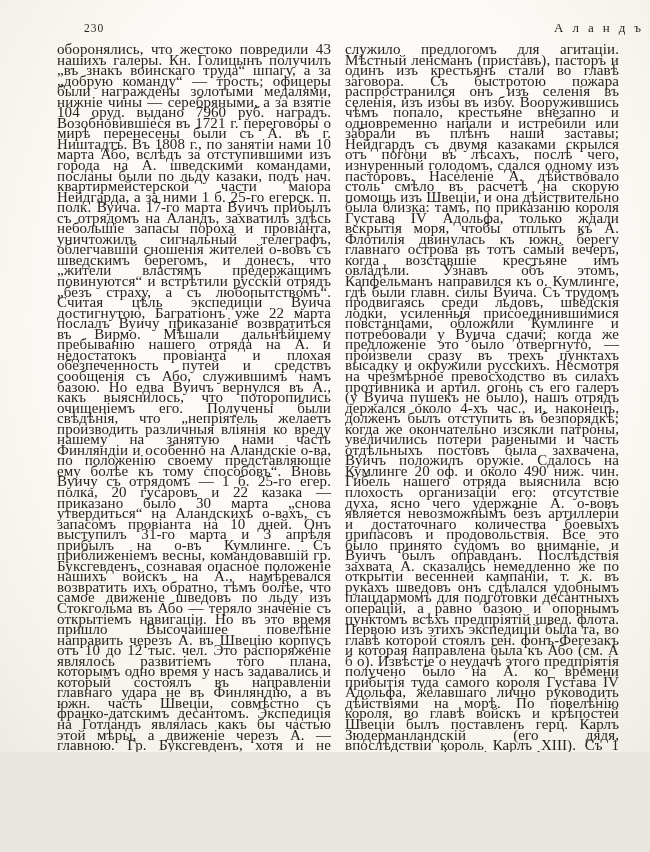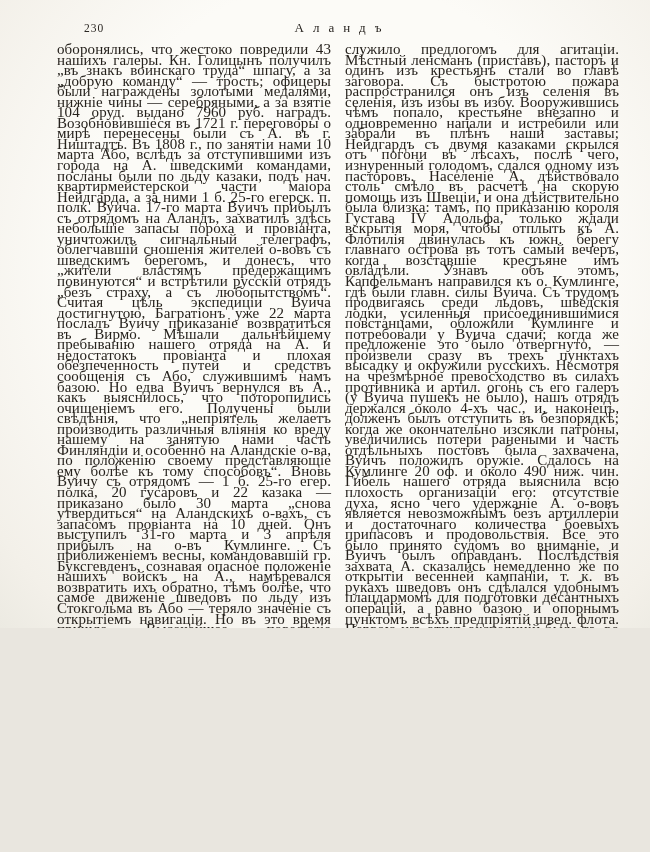--- a/index.html
+++ b/index.html
@@ -6,21 +6,21 @@
     margin: 0;
     padding: 0;
     width: 650px;
     height: 852px;
     background: #e9e6df;
     font-family: "Liberation Serif", "DejaVu Serif", serif;
   }
   .page {
     position: relative;
     width: 650px;
-    height: 628px;
+    height: 752px;
     overflow: hidden;
     background: radial-gradient(ellipse at 52% 42%, #fcfbf7 55%, #f3f0e9 88%, #eceae2 100%);
     color: #231f1b;
   }
   .header {
     position: absolute;
     top: 20px;
     left: 0;
     width: 100%;
     height: 18px;
@@ -31,21 +31,21 @@
     top: 2px;
     font-size: 11.5px;
     letter-spacing: 1px;
     color: #2a2622;
   }
   .running-title {
     position: absolute;
     left: 0;
     right: 0;
     top: 0;
-    text-align: center;
+    text-align: right;
     font-size: 13px;
     letter-spacing: 9px;
     color: #211d19;
     padding-left: 35px;
   }
   .columns {
     position: absolute;
     top: 44px;
     left: 57px;
     width: 562px;

